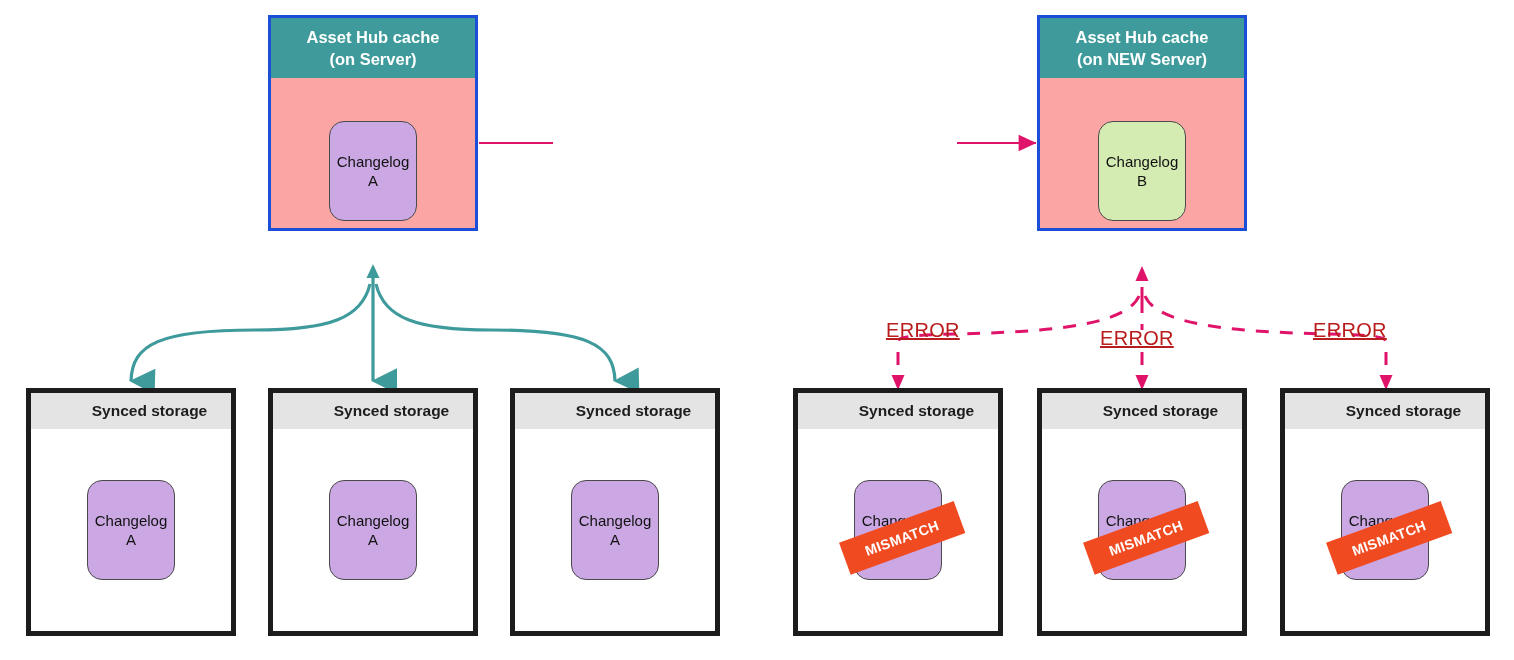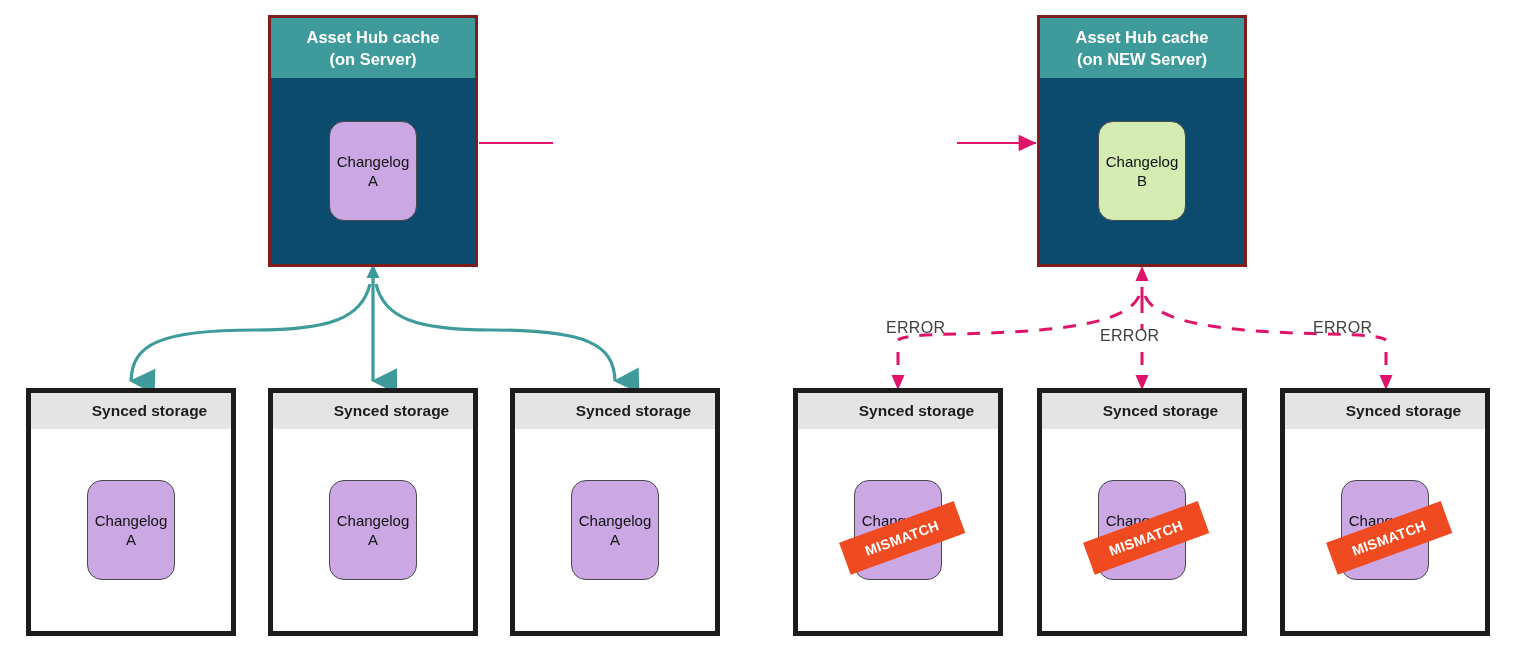--- a/index.html
+++ b/index.html
@@ -7,23 +7,23 @@
     width:1514px;height:660px;
     background:#ffffff;
     font-family:"Liberation Sans", sans-serif;
     overflow:hidden;
   }
   #stage{position:relative;width:1514px;height:660px;}
 
   
   .hub{
     position:absolute;
-    width:210px;height:252px;
-    background:#0c4a6e;
-    border:3px solid #7f1d1d;
+    width:210px;height:216px;
+    background:#fca5a5;
+    border:3px solid #1d4ed8;
     box-sizing:border-box;
   }
   .hub-header{
     height:60px;
     background:#3f9b9b;
     color:#ffffff;
     font-weight:bold;
     font-size:16.5px;
     line-height:1.35;
     display:flex;
@@ -110,24 +110,25 @@
   .caption{
     position:absolute;
     color:#e0136a;
     font-weight:bold;
     font-size:21px;
     letter-spacing:.2px;
     white-space:nowrap;
   }
   .err-label{
     position:absolute;
-    color:#404040;
-    font-size:16px;
+    color:#b91c1c;
+    font-size:20px;
     white-space:nowrap;
     letter-spacing:.3px;
+    text-decoration:underline;
   }
 </style>
 </head>
 <body>
 
 <div id="stage">
 
   <svg id="links" viewBox="0 0 1514 660">
     <defs>
       <marker id="tealDown" markerWidth="9" markerHeight="9" refX="4.5" refY="8" orient="auto" markerUnits="strokeWidth">

